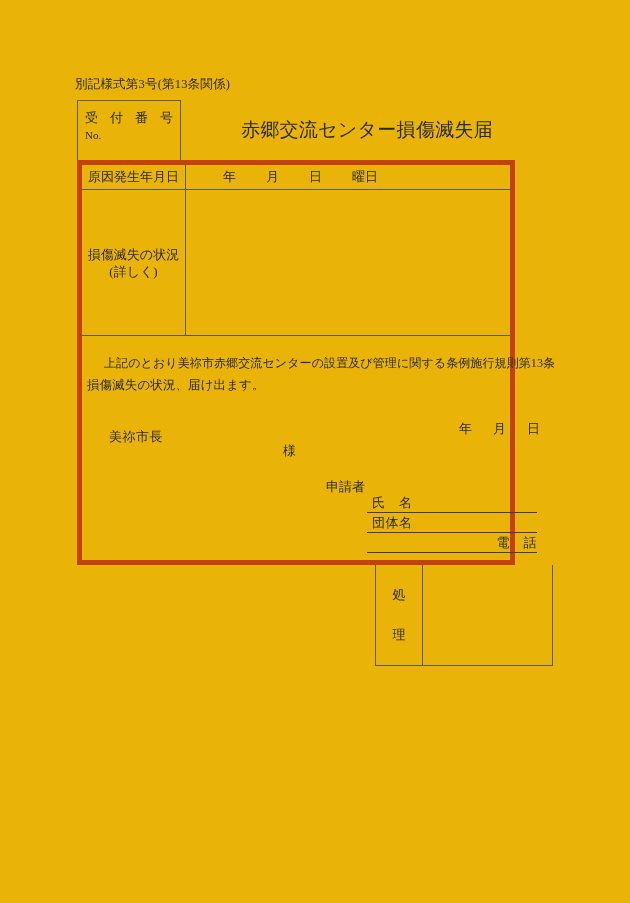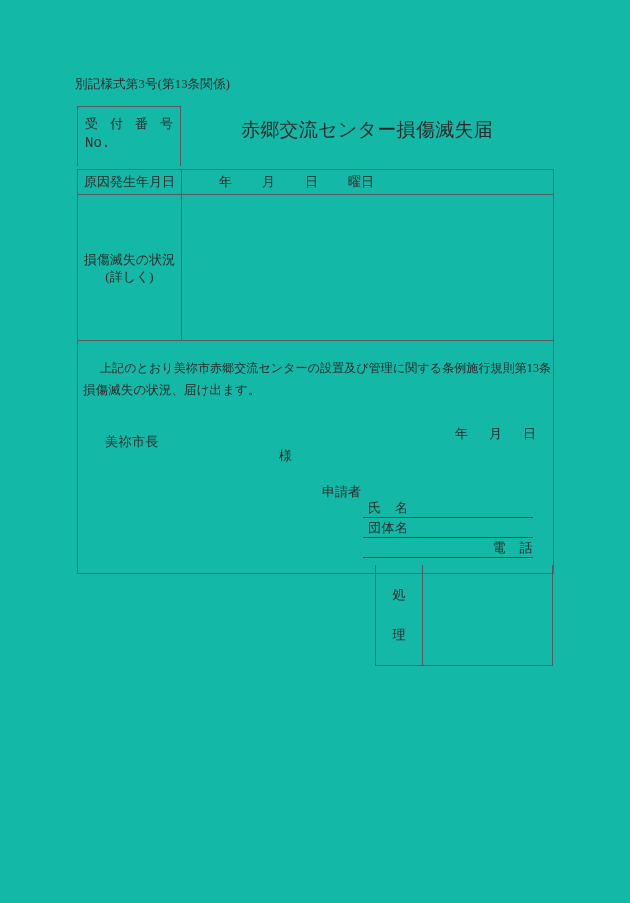--- a/index.html
+++ b/index.html
@@ -5,60 +5,58 @@
   * { margin: 0; padding: 0; box-sizing: border-box; }
   html, body { background: #ffffff; }
   body {
     font-family: "Liberation Serif", "DejaVu Serif", serif;
     color: #2a2a2a;
   }
   .sheet {
     position: relative;
     width: 630px;
     height: 903px;
-    background: #14b8a6;
+    background: #eab308;
     overflow: hidden;
     font-size: 13px;
   }
   .abs { position: absolute; }
 
   
   .caption {
     left: 75px; top: 76px;
     font-size: 12.5px;
     letter-spacing: 0.2px;
   }
 
   
   .receipt-box {
-    left: 77px; top: 106px;
+    left: 77px; top: 100px;
     width: 104px; height: 60px;
     border: 1px solid #5a5a5a;
     border-bottom: none;
     padding: 8px 6px 0 7px;
-    font-family: Liberation Mono, monospace;
   }
   .receipt-label { font-size: 13px; letter-spacing: -0.5px; white-space: nowrap; }
-  .receipt-no { font-size: 14px; margin-top: 2px; }
+  .receipt-no { font-size: 11px; margin-top: 2px; }
 
   
   .form-title {
     left: 181px; top: 100px;
     width: 372px; height: 60px;
     display: flex; align-items: center; justify-content: center;
     font-size: 19px;
     letter-spacing: 0.3px;
   }
 
   
   .outer {
     left: 77px; top: 160px;
-    width: 477px; height: 405px;
-    border: 1px solid #c2410c;
-    margin-top: 9px;
+    width: 438px; height: 405px;
+    border: 5px solid #c2410c;
   }
   .row-cause {
     display: flex;
     height: 25px;
     border-bottom: 1px solid #5a5a5a;
   }
   .cell-cause-label {
     width: 104px;
     border-right: 1px solid #5a5a5a;
     padding-left: 6px;

